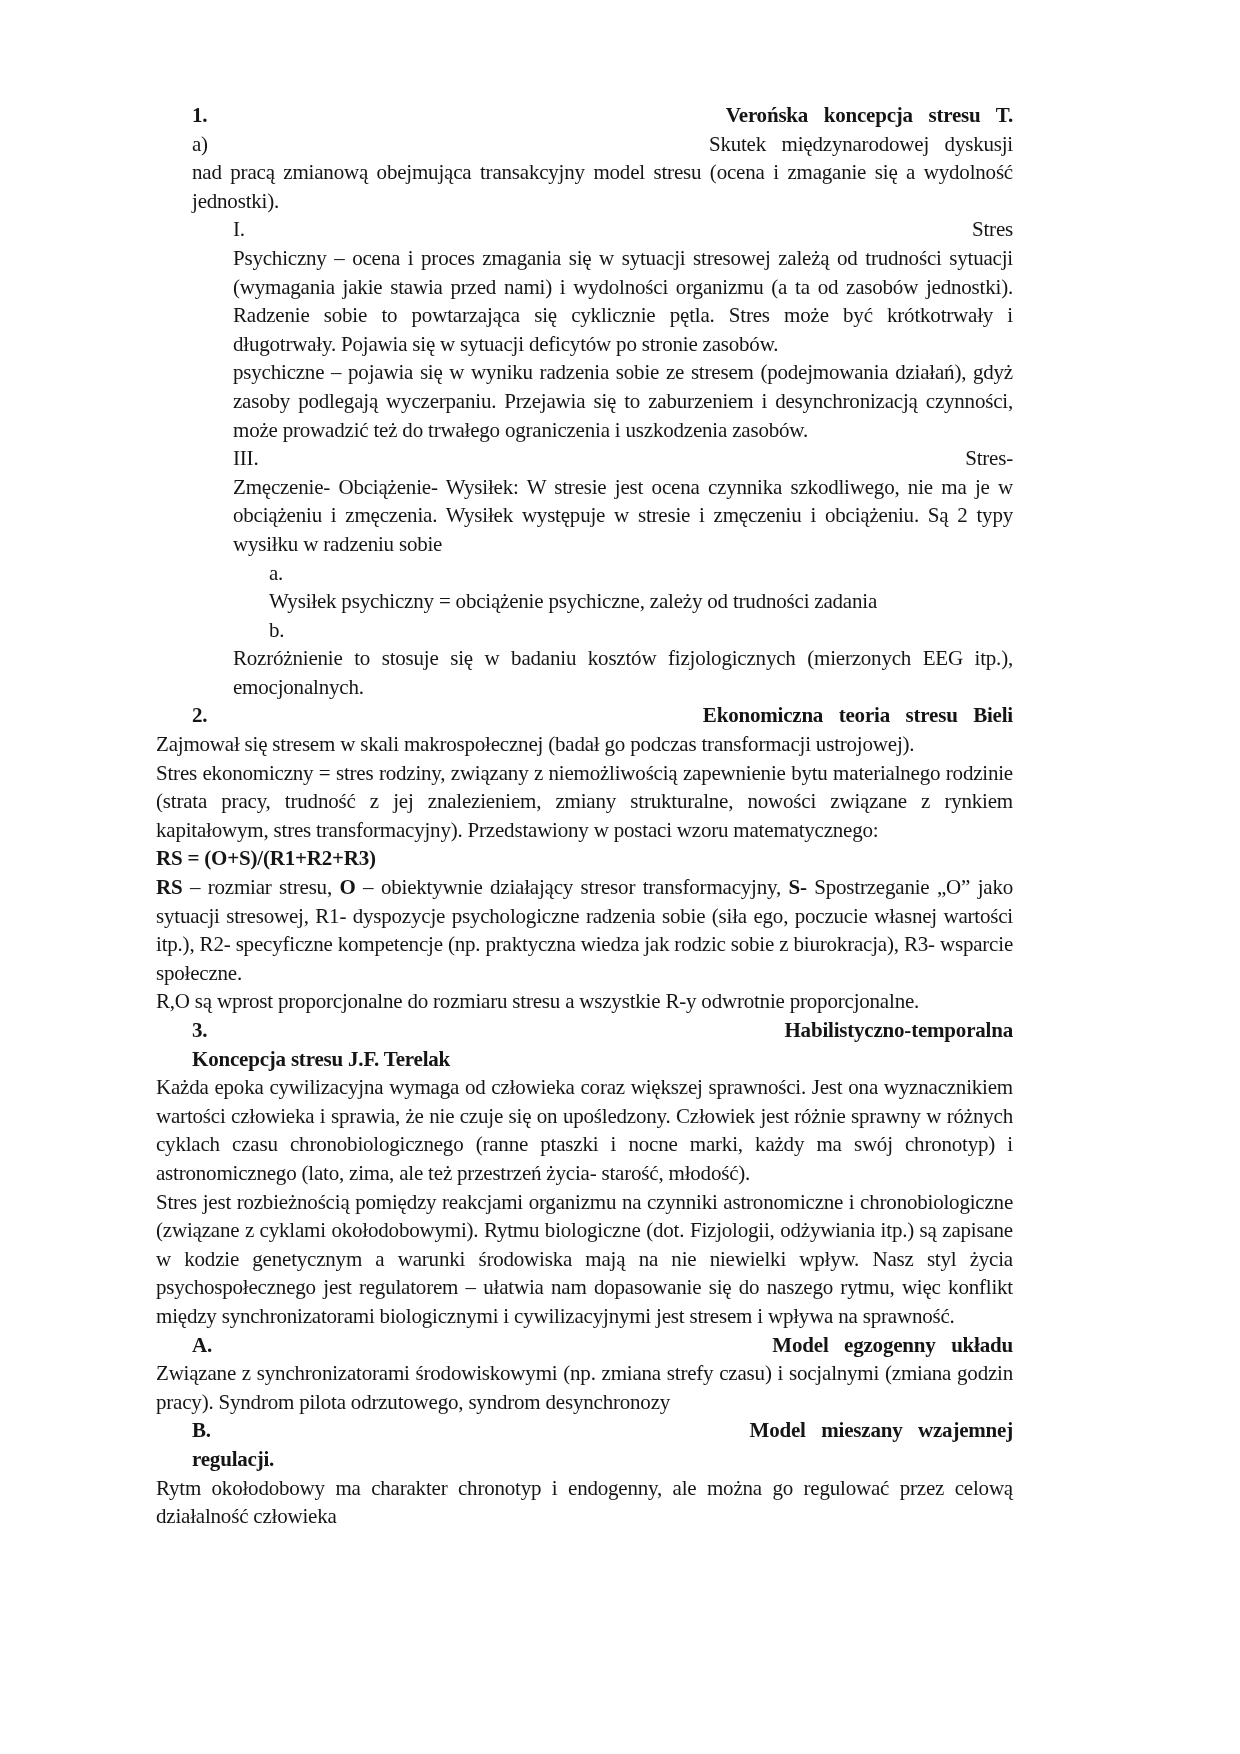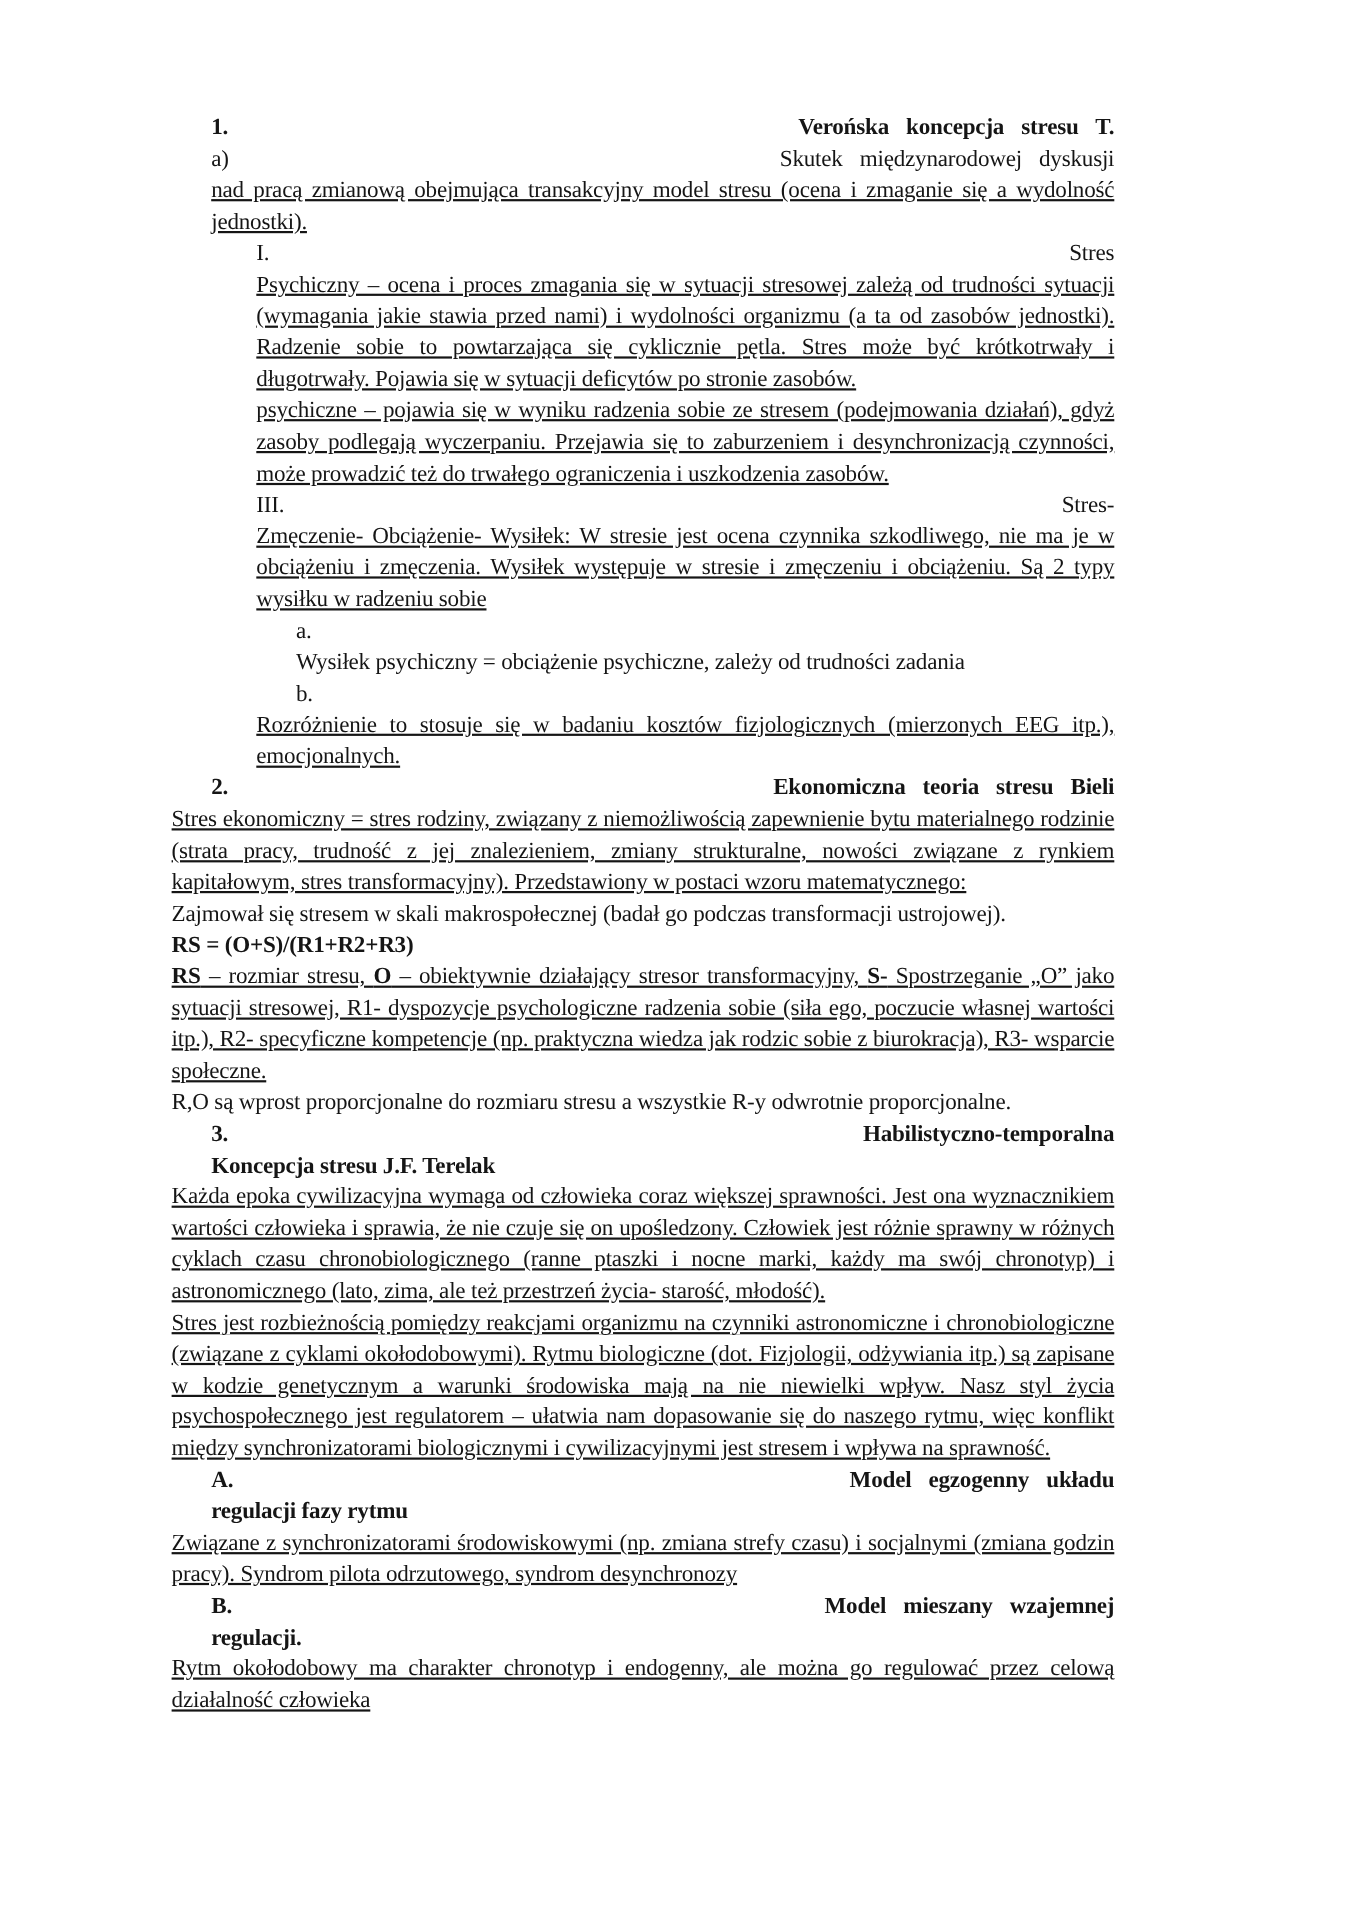--- a/index.html
+++ b/index.html
@@ -20,21 +20,21 @@
     height: 1754px;
     padding: 101px 227px 0 156px;
     background: #ffffff;
   }
   .block {
     font-size: 21px;
     line-height: 28.6px;
     letter-spacing: -0.2px;
     margin: 0;
   }
-  .justify { text-align: justify; text-decoration: underline; }
+  .justify { text-align: justify; }
   .bold { font-weight: bold; }
   .listline {
     display: flex;
     justify-content: space-between;
     align-items: baseline;
   }
   .listline .head { word-spacing: 0.5em; text-align: center; }
   .in1 { margin-left: 36px; }
   .in2 { margin-left: 77px; }
   .in3 { margin-left: 113px; }
@@ -70,37 +70,36 @@
     <p class="block in3">Wysiłek psychiczny = obciążenie psychiczne, zależy od trudności zadania</p>
     <div class="block listline in3">
       <span class="marker">b.</span>
       <span class="head"></span>
     </div>
     <p class="block in2 justify">Rozróżnienie to stosuje się w badaniu kosztów fizjologicznych (mierzonych EEG itp.), emocjonalnych.</p>
     <div class="block listline in1">
       <span class="marker bold">2.</span>
       <span class="head bold">Ekonomiczna teoria stresu Bieli</span>
     </div>
+    <p class="block in0">Zajmował się stresem w skali makrospołecznej (badał go podczas transformacji ustrojowej).</p>
     <p class="block in0 justify">Stres ekonomiczny = stres rodziny, związany z niemożliwością zapewnienie bytu materialnego rodzinie (strata pracy, trudność z jej znalezieniem, zmiany strukturalne, nowości związane z rynkiem kapitałowym, stres transformacyjny). Przedstawiony w postaci wzoru matematycznego:</p>
-    <p class="block in0">Zajmował się stresem w skali makrospołecznej (badał go podczas transformacji ustrojowej).</p>
     <p class="block in0 bold">RS = (O+S)/(R1+R2+R3)</p>
     <p class="block in0 justify"><span class="bold">RS</span><span class=""> – rozmiar stresu, </span><span class="bold">O</span><span class=""> – obiektywnie działający stresor transformacyjny, </span><span class="bold">S-</span><span class=""> Spostrzeganie „O” jako sytuacji stresowej, R1- dyspozycje psychologiczne radzenia sobie (siła ego, poczucie własnej wartości itp.), R2- specyficzne kompetencje (np. praktyczna wiedza jak rodzic sobie z biurokracja), R3- wsparcie społeczne.</span></p>
     <p class="block in0">R,O są wprost proporcjonalne do rozmiaru stresu a wszystkie R-y odwrotnie proporcjonalne.</p>
     <div class="block listline in1">
       <span class="marker bold">3.</span>
       <span class="head bold">Habilistyczno-temporalna</span>
     </div>
     <p class="block in1 bold">Koncepcja stresu J.F. Terelak</p>
     <p class="block in0 justify">Każda epoka cywilizacyjna wymaga od człowieka coraz większej sprawności. Jest ona wyznacznikiem wartości człowieka i sprawia, że nie czuje się on upośledzony. Człowiek jest różnie sprawny w różnych cyklach czasu chronobiologicznego (ranne ptaszki i nocne marki, każdy ma swój chronotyp) i astronomicznego (lato, zima, ale też przestrzeń życia- starość, młodość).</p>
     <p class="block in0 justify">Stres jest rozbieżnością pomiędzy reakcjami organizmu na czynniki astronomiczne i chronobiologiczne (związane z cyklami okołodobowymi). Rytmu biologiczne (dot. Fizjologii, odżywiania itp.) są zapisane w kodzie genetycznym a warunki środowiska mają na nie niewielki wpływ. Nasz styl życia psychospołecznego jest regulatorem – ułatwia nam dopasowanie się do naszego rytmu, więc konflikt między synchronizatorami biologicznymi i cywilizacyjnymi jest stresem i wpływa na sprawność.</p>
     <div class="block listline in1">
       <span class="marker bold">A.</span>
       <span class="head bold">Model egzogenny układu</span>
     </div>
-    <p class="block in1 bold">regulacji fazy rytmu</p>
     <p class="block in0 justify">Związane z synchronizatorami środowiskowymi (np. zmiana strefy czasu) i socjalnymi (zmiana godzin pracy). Syndrom pilota odrzutowego, syndrom desynchronozy</p>
     <div class="block listline in1">
       <span class="marker bold">B.</span>
       <span class="head bold">Model mieszany wzajemnej</span>
     </div>
     <p class="block in1 bold">regulacji.</p>
     <p class="block in0 justify">Rytm okołodobowy ma charakter chronotyp i endogenny, ale można go regulować przez celową działalność człowieka</p>
   </div>
 
 </body></html>

